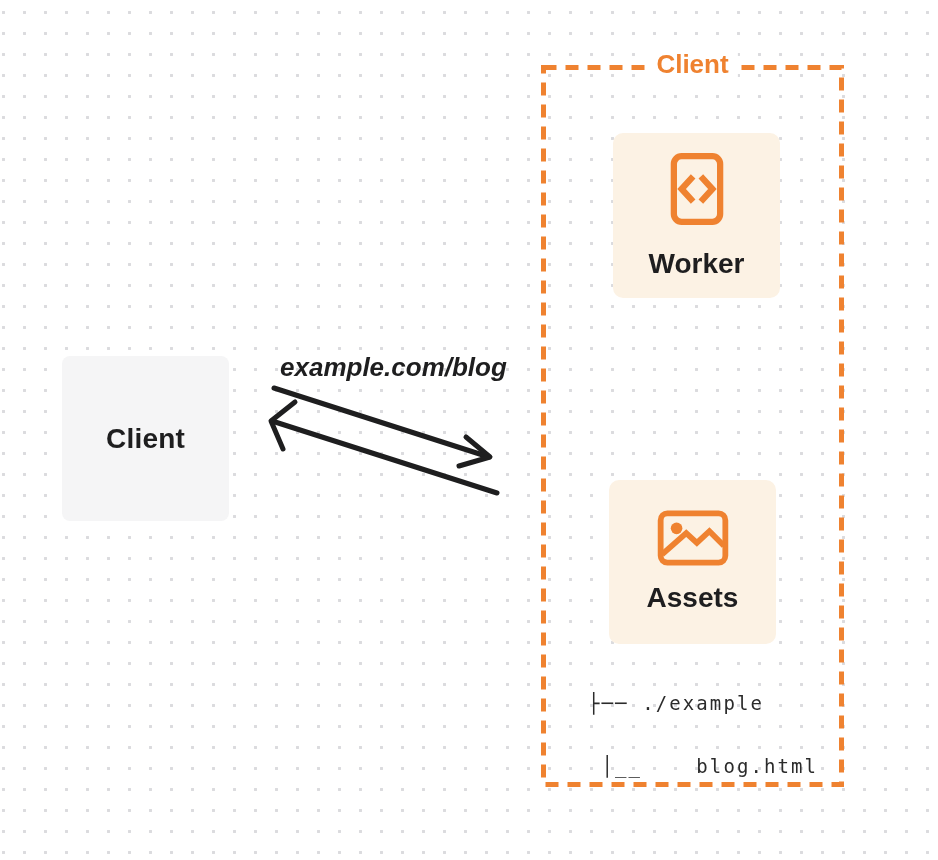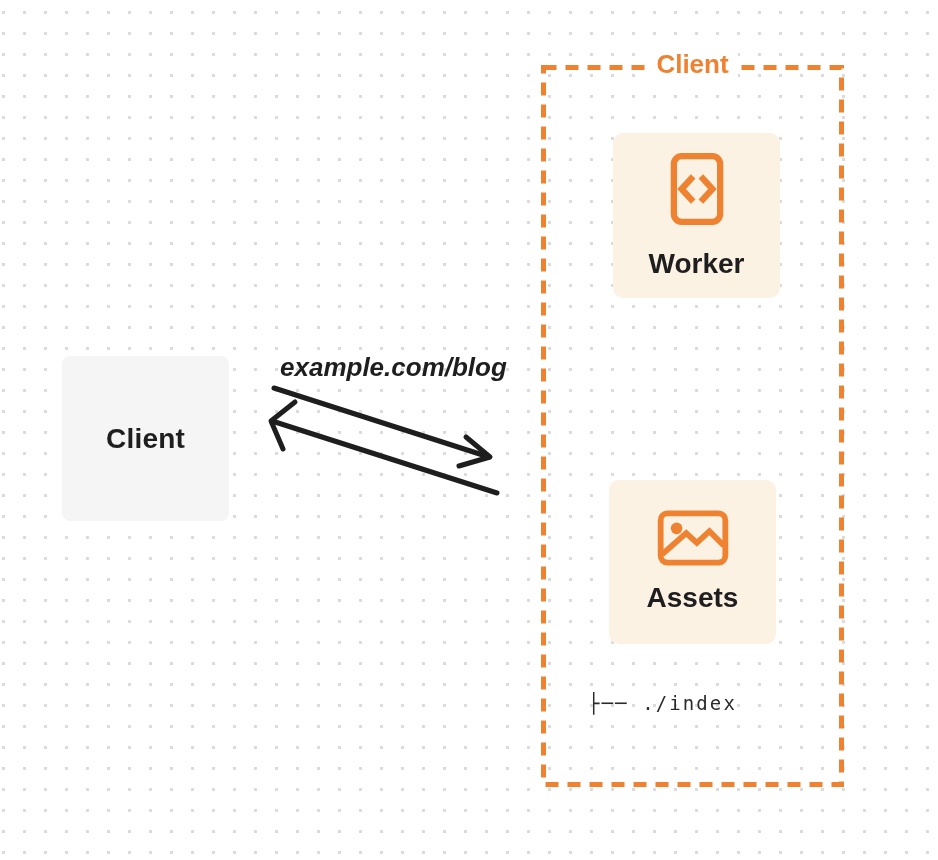--- a/index.html
+++ b/index.html
@@ -129,18 +129,19 @@
     <div class="card assets-card">
       <svg class="icon-svg" width="72" height="56" viewBox="0 0 74 58" xmlns="http://www.w3.org/2000/svg">
         <rect class="icon-stroke" x="3.5" y="3.5" width="67" height="51" rx="7" stroke-width="6"></rect>
         <circle class="icon-fill" cx="20" cy="19" r="6"></circle>
         <polyline class="icon-stroke" points="5,46 30,24 41,34 54,22 69,37" stroke-width="6" stroke-linejoin="miter"></polyline>
       </svg>
       <span class="label">Assets</span>
     </div>
 
     <div class="file-tree">
-      <div>├── ./index</div>
+      <div>├── ./example</div>
+      <div> │__    blog.html</div>
       
     </div>
   </div>
 
 </div>
 
 </body></html>

